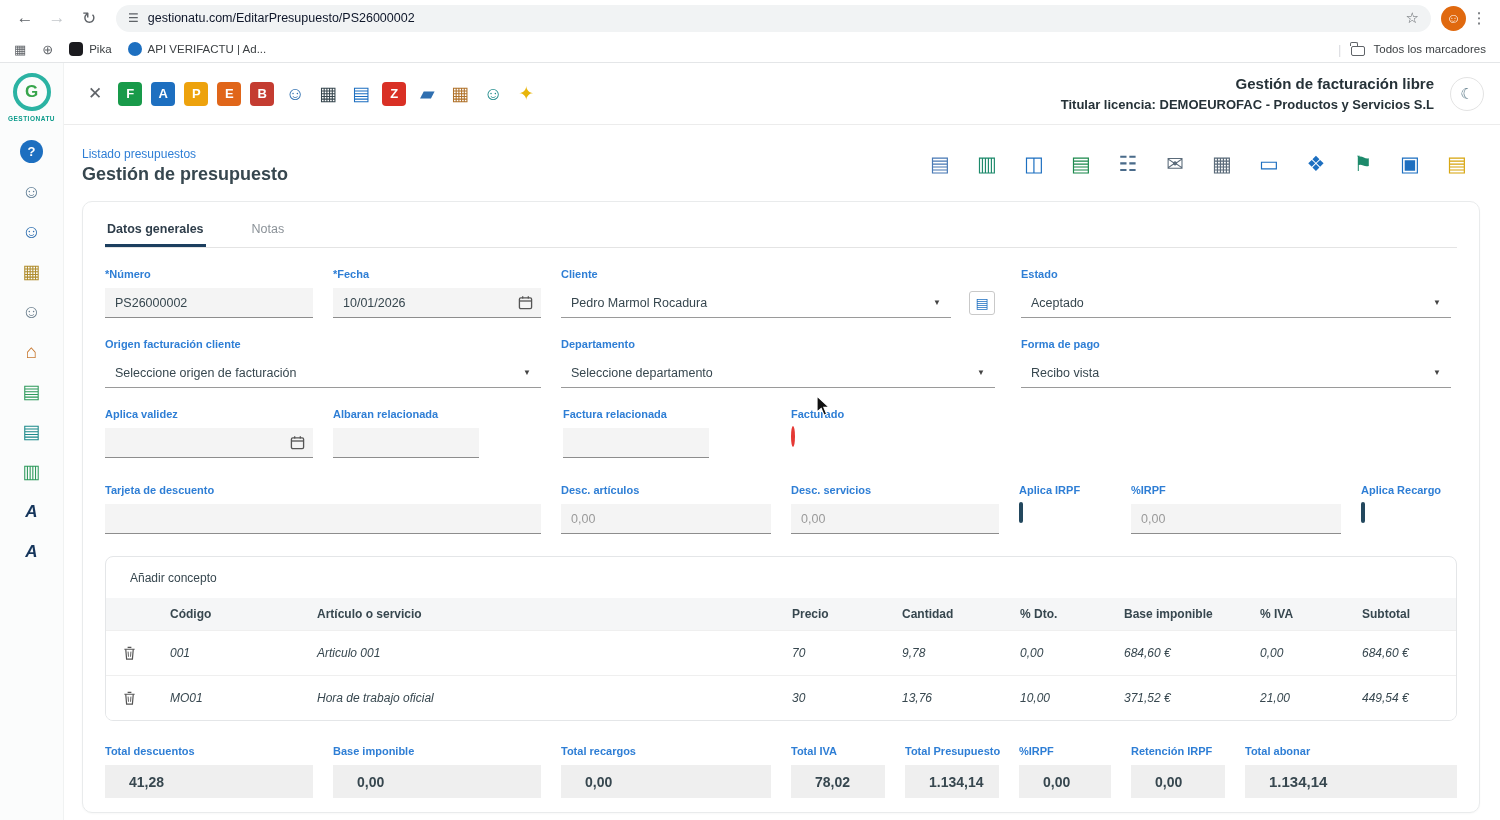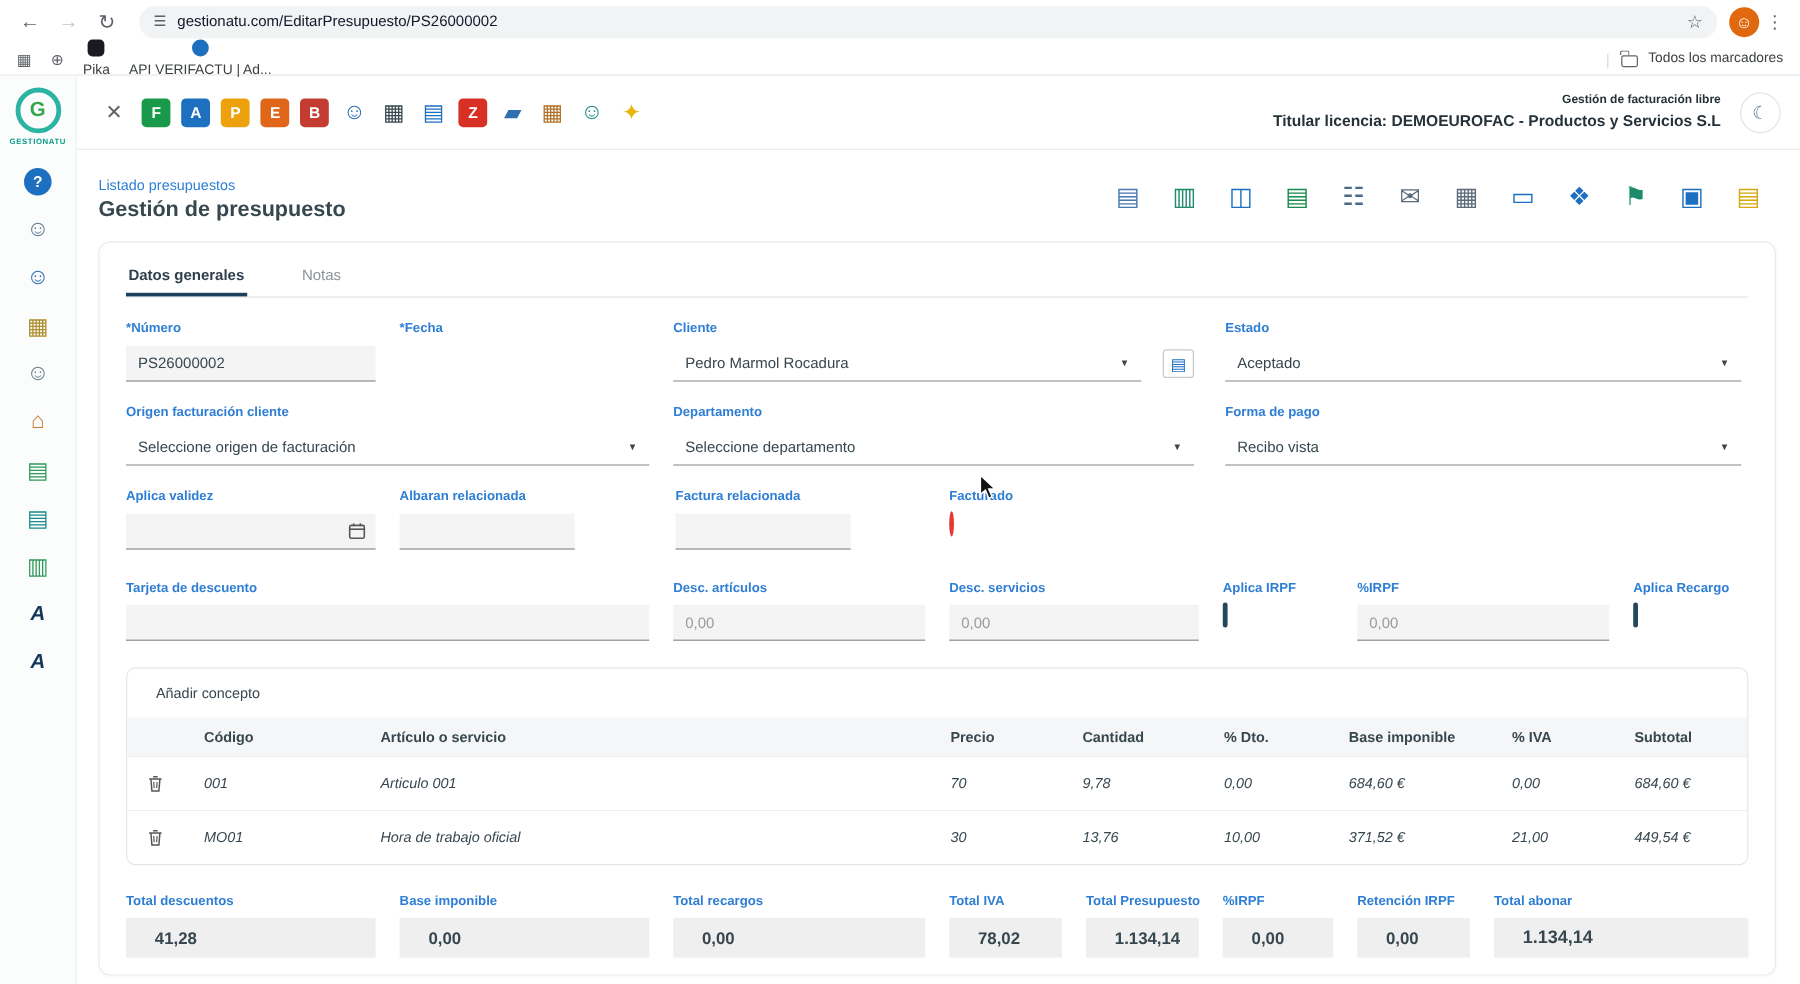--- a/index.html
+++ b/index.html
@@ -16,21 +16,21 @@
   .tune { color:#5f6368; font-size:12px; }
   .omni-url { font-size:12.5px; color:#0f172a; flex:1; }
   .star { color:#5f6368; font-size:15px; }
   .avatar { width:25px; height:25px; border-radius:50%; background:#e0690f; color:#fff;
             display:flex; align-items:center; justify-content:center; font-size:14px; }
   .menu-dots { width:22px; text-align:center; color:#5f6368; font-size:15px; }
 
   .bkbar { height:27px; display:flex; align-items:center; padding:0 14px; gap:16px;
            font-size:11.5px; color:#3c4043; border-bottom:1px solid #e4e6e8; background:#fff; }
   .bk-ico { font-size:13px; color:#5f6368; }
-  .bk-item { display:flex; align-items:center; gap:6px;flex-direction:column; }
+  .bk-item { display:flex; align-items:center; gap:6px; }
   .pika-ico { width:14px; height:14px; border-radius:4px; background:#1b1b1f; }
   .api-ico { width:14px; height:14px; border-radius:50%; background:#1d6fc0; }
   .bk-right { margin-left:auto; display:flex; align-items:center; gap:9px; }
   .bk-sep { color:#dadce0; font-size:13px; }
   .folder { width:14px; height:10px; border:1.5px solid #5f6368; border-radius:2px; position:relative; margin-top:3px;}
   .folder::before { content:''; position:absolute; top:-4.5px; left:-1.5px; width:6px; height:3px;
                     border:1.5px solid #5f6368; border-bottom:none; border-radius:2px 2px 0 0; }
 
   
   .app { display:flex; height:757px; }
@@ -45,21 +45,21 @@
   .icn.brand { font-weight:bold; font-style:italic; font-size:17px; }
 
   .main { flex:1; display:flex; flex-direction:column; min-width:0; }
   .appbar { height:62px; display:flex; align-items:center; padding:0 16px 0 24px; border-bottom:1px solid #ececec; }
   .close-x { font-size:17px; color:#5f6368; margin-right:16px; }
   .tb-top { display:flex; gap:9px; align-items:center; }
   .tb-top .icn { width:24px; height:24px; border-radius:4px; display:flex; align-items:center;
                  justify-content:center; font-size:19px; }
   .icn.boxed { font-size:13px; font-weight:bold; color:#fff !important; }
   .license { margin-left:auto; text-align:right; line-height:1.5; }
-  .lic1 { font-size:10px; font-weight:bold; color:#263238; }
+  .lic1 { font-size:15px; font-weight:bold; color:#263238; }
   .lic2 { font-size:13px; font-weight:bold; color:#263238; }
   .moon-btn { width:34px; height:34px; border-radius:50%; border:1px solid #e3e3e3; display:flex;
               align-items:center; justify-content:center; font-size:15px; color:#607d8b; margin-left:16px; flex:none; }
 
   
   .content { flex:1; padding:6px 20px 0 18px; }
   .page-head { display:flex; justify-content:space-between; }
   .bc { font-size:12px; color:#2e7ed5; margin:16px 0 3px; cursor:pointer; }
   .pg-title { font-size:18px; font-weight:bold; color:#37474f; }
   .pg-tb { display:flex; gap:21px; margin-top:20px; margin-right:10px; }
@@ -220,20 +220,29 @@
 
         <div class="form">
 
           <div class="frow">
             <div class="w208">
               <label class="f-label">*Número</label>
               <input class="f-input" value="PS26000002" style="">
             </div>
             <div class="w208">
               <label class="f-label">*Fecha</label>
+              <div class="iwrap">
+                <input class="f-input" value="10/01/2026" style="">
+                <svg width="15" height="15" viewBox="0 0 16 16">
+                    <rect x="1.5" y="3" width="13" height="11.5" rx="1.5" fill="none" stroke="#555" stroke-width="1.4"></rect>
+                    <line x1="1.5" y1="6.4" x2="14.5" y2="6.4" stroke="#555" stroke-width="1.4"></line>
+                    <line x1="5" y1="1.2" x2="5" y2="3.8" stroke="#555" stroke-width="1.4"></line>
+                    <line x1="11" y1="1.2" x2="11" y2="3.8" stroke="#555" stroke-width="1.4"></line>
+                  </svg>
+              </div>
             </div>
             <div class="w440">
               <label class="f-label">Cliente</label>
               <div class="cli-wrap">
                 <div class="sel w390">
                   <span>Pedro Marmol Rocadura</span>
                   <span class="caret">▼</span>
                 </div>
                 <span class="cli-btn">▤</span>
               </div>

